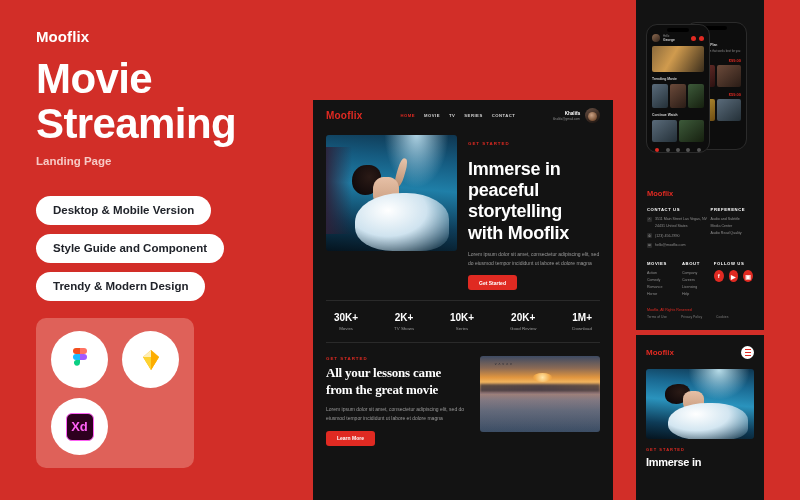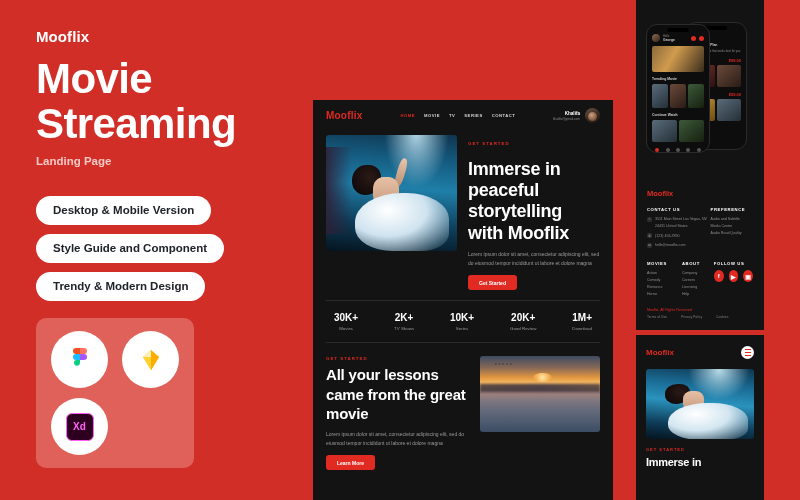--- a/index.html
+++ b/index.html
@@ -27,21 +27,21 @@
     margin-top: 17px; width: 158px; background: #df6159;
     border-radius: 10px; padding: 13px; display: grid;
     grid-template-columns: 1fr 1fr; gap: 10px;
   }
   .tool-icon {
     width: 57px; height: 57px; border-radius: 50%; background: #fff;
     display: flex; align-items: center; justify-content: center; justify-self: center;
   }
   .glyph { width: 30px; height: 30px; display: block; }
   .xd-box, .ps-box { width: 28px; height: 28px; border-radius: 6px; display: flex; align-items: center; justify-content: center;
-    font-size: 10px; font-weight: bold; }
+    font-size: 13px; font-weight: bold; }
   .xd-box { background: #2e001f; color: #ff61f6; border: 1.4px solid #ff61f6; }
   .ps-box { background: #001e36; color: #31a8ff; border: 1.4px solid #31a8ff; }
 
   
   .desktop-mock {
     position: absolute; left: 313px; top: 100px; width: 300px; height: 400px;
     background: #131313; overflow: hidden;
   }
   .d-nav { height: 31px; display: flex; align-items: center; padding: 0 13px; gap: 10px; }
   .d-logo { color: #e02a22; font-size: 10px; font-weight: bold; letter-spacing: .2px; }
@@ -80,21 +80,21 @@
     padding: 4.5px 11px; border-radius: 3px; margin-top: 8px; border: none; }
 
   .stats-bar { margin: 10px 13px 0 13px; border-top: 1px solid #2a2a2a; border-bottom: 1px solid #2a2a2a;
     display: flex; justify-content: space-between; padding: 11px 8px 11px 8px; }
   .stat { text-align: center; }
   .stat-num { color: #fff; font-size: 10px; font-weight: bold; display: block; }
   .stat-label { color: #9a9a9a; font-size: 4.4px; display: block; margin-top: 3px; }
 
   .sec2 { display: flex; padding: 13px 13px 0 13px; gap: 11px; }
   .sec2-copy { flex: 1; }
-  .sec2-h2 { color: #fff; font-size: 15px; font-weight: bold; line-height: 1.3; margin-top: 4px; letter-spacing: -.2px; }
+  .sec2-h2 { color: #fff; font-size: 13px; font-weight: bold; line-height: 1.3; margin-top: 4px; letter-spacing: -.2px; font-family: Liberation Serif, serif; }
   .sec2-img { width: 120px; height: 76px; border-radius: 3px; flex: none; position: relative; overflow: hidden;
     background: linear-gradient(180deg,#3d4a63 0%,#8a6a55 16%,#e0953f 28%,#f0b25c 34%,#9b7b78 48%,#6e7186 58%,#51627c 72%,#3b4c63 100%); }
   .sec2-img .sun { position:absolute; left:44%; top:22%; width:16%; height:11%; border-radius:50%;
     background: radial-gradient(circle,#ffe6a8,#f2a94a 70%, rgba(240,160,70,0)); }
   .sec2-img .ridge { position:absolute; left:0; top:36%; width:100%; height:11%;
     background: linear-gradient(90deg,rgba(30,30,45,.65),rgba(50,45,60,.8),rgba(30,30,45,.6)); filter: blur(1px); }
   .sec2-img .mirror { position:absolute; left:0; top:50%; width:100%; height:50%;
     background: linear-gradient(180deg,rgba(180,140,120,.35),rgba(60,80,105,.15)); }
   .sec2-img .birds { position:absolute; left:12%; top:6%; color:#2b2b33; font-size:4px; letter-spacing:1.5px; }
 

